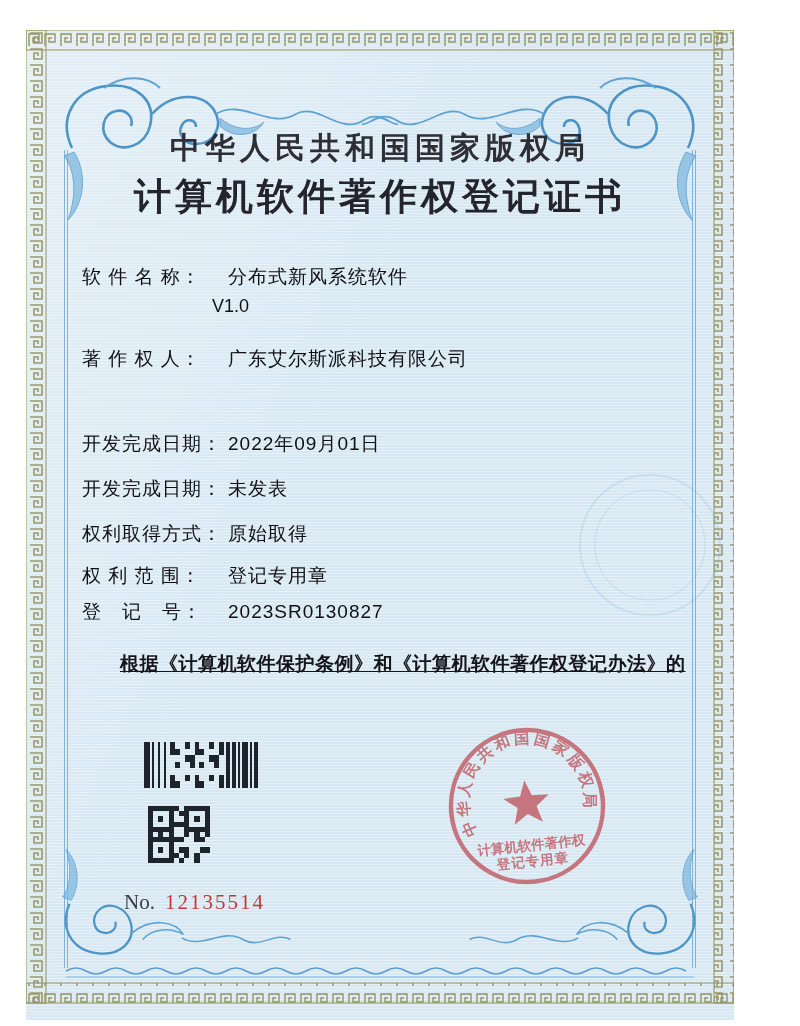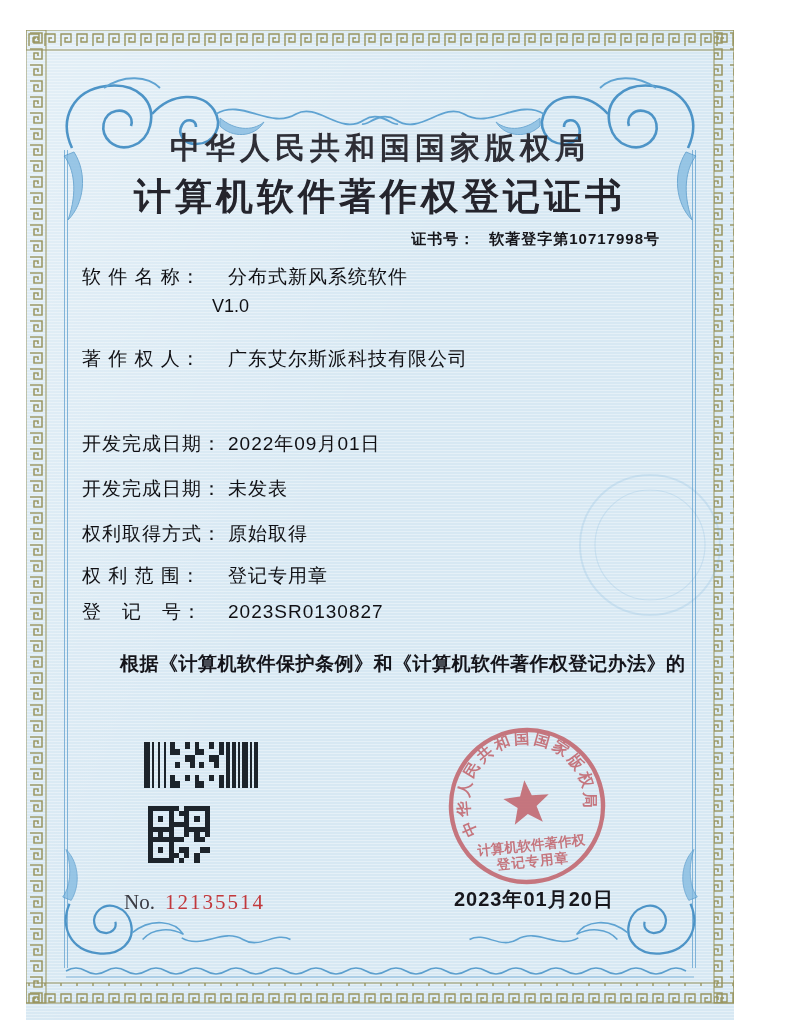--- a/index.html
+++ b/index.html
@@ -36,21 +36,21 @@
     font-size:15px;font-weight:700;color:#15151a;letter-spacing:1px;
   }
   .certno .gap{display:inline-block;width:14px;}
 
   .frow{position:absolute;left:56px;font-size:19px;font-weight:400;color:#101014;line-height:1.15;white-space:nowrap;}
   .frow .lab{display:inline-block;width:146px;letter-spacing:1px;}
   .frow .val{position:absolute;left:146px;letter-spacing:1px;}
   .v2{position:absolute;left:186px;font-size:18px;font-weight:400;color:#101014;}
 
   .stmt{position:absolute;left:56px;width:616px;font-size:19px;font-weight:700;color:#14141a;letter-spacing:.5px;white-space:nowrap;}
-  .stmt.indent{text-indent:38px;}
+  .stmt.indent{text-indent:38px;text-decoration:underline;}
 
   .barcode{position:absolute;left:118px;top:712px;width:118px;height:46px;display:flex;}
   .barcode .mid{position:relative;width:54px;height:46px;margin:0 2px;display:grid;grid-template-columns:repeat(11,1fr);grid-template-rows:repeat(7,1fr);}
   .qrcode{position:absolute;left:122px;top:776px;width:62px;height:57px;display:grid;grid-template-columns:repeat(12,1fr);grid-template-rows:repeat(11,1fr);}
   .cellOn{background:#1d242b;}
 
   .serial{position:absolute;left:98px;top:860px;font-family:"Liberation Serif","DejaVu Serif",serif;font-size:21px;color:#3c3c44;}
   .serial .num{color:#c2383c;letter-spacing:2px;margin-left:10px;font-weight:400;}
   .issue-date{position:absolute;left:428px;top:856px;font-size:20px;font-weight:700;color:#17171d;letter-spacing:1px;}
 
@@ -120,23 +120,20 @@
 
       <g opacity=".16">
         <circle cx="624" cy="515" r="70" fill="none" stroke="#5b9fd0" stroke-width="2"></circle>
         <circle cx="624" cy="515" r="55" fill="none" stroke="#5b9fd0" stroke-width="1.2"></circle>
       </g>
     </svg>
 
 
     <div class="authority">中华人民共和国国家版权局</div>
     <div class="main-title">计算机软件著作权登记证书</div>
-    <div class="certno">
-      <span>证书号：</span><span class="gap"></span><span>软著登字第10717998号</span>
-    </div>
 
     <div class="frow" style="top:236px">
       <span class="lab">软 件 名 称：</span>
       <span class="val">分布式新风系统软件</span>
     </div>
     <div class="v2" style="top:266px">V1.0</div>
 
     <div class="frow" style="top:318px">
       <span class="lab">著 作 权 人：</span>
       <span class="val">广东艾尔斯派科技有限公司</span>
@@ -404,21 +401,20 @@
         <i></i>
         <i></i>
         <i class="cellOn"></i>
         <i></i>
         <i></i>
       </div>
 
     <div class="serial">
       <span>No.</span><span class="num">12135514</span>
     </div>
-    <div class="issue-date">2023年01月20日</div>
 
     <svg class="seal" viewBox="0 0 164 164">
       <g transform="rotate(-6 82 82)" fill="#c2666e">
         <circle cx="82" cy="82" r="76" fill="none" stroke="#c2666e" stroke-width="4.5"></circle>
         <path id="sealArc" d="M31.3,105.7 A58,58 0 1 1 132.7,105.7" fill="none"></path>
         <text font-size="15.5" font-weight="700" letter-spacing="3.2">
           <textPath href="#sealArc" startOffset="2">中华人民共和国国家版权局</textPath>
         </text>
         <polygon points="82,56 87.9,71.9 104.8,72.6 91.5,83.1 96.1,99.4 82,90 67.9,99.4 72.5,83.1 59.2,72.6 76.1,71.9"></polygon>
         <text x="82" y="126" text-anchor="middle" font-size="13.5" font-weight="700">计算机软件著作权</text>

